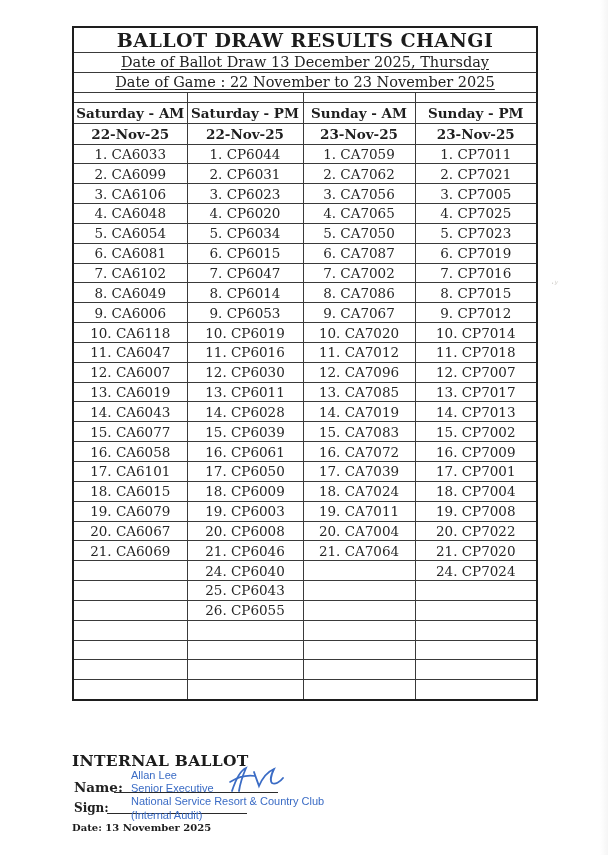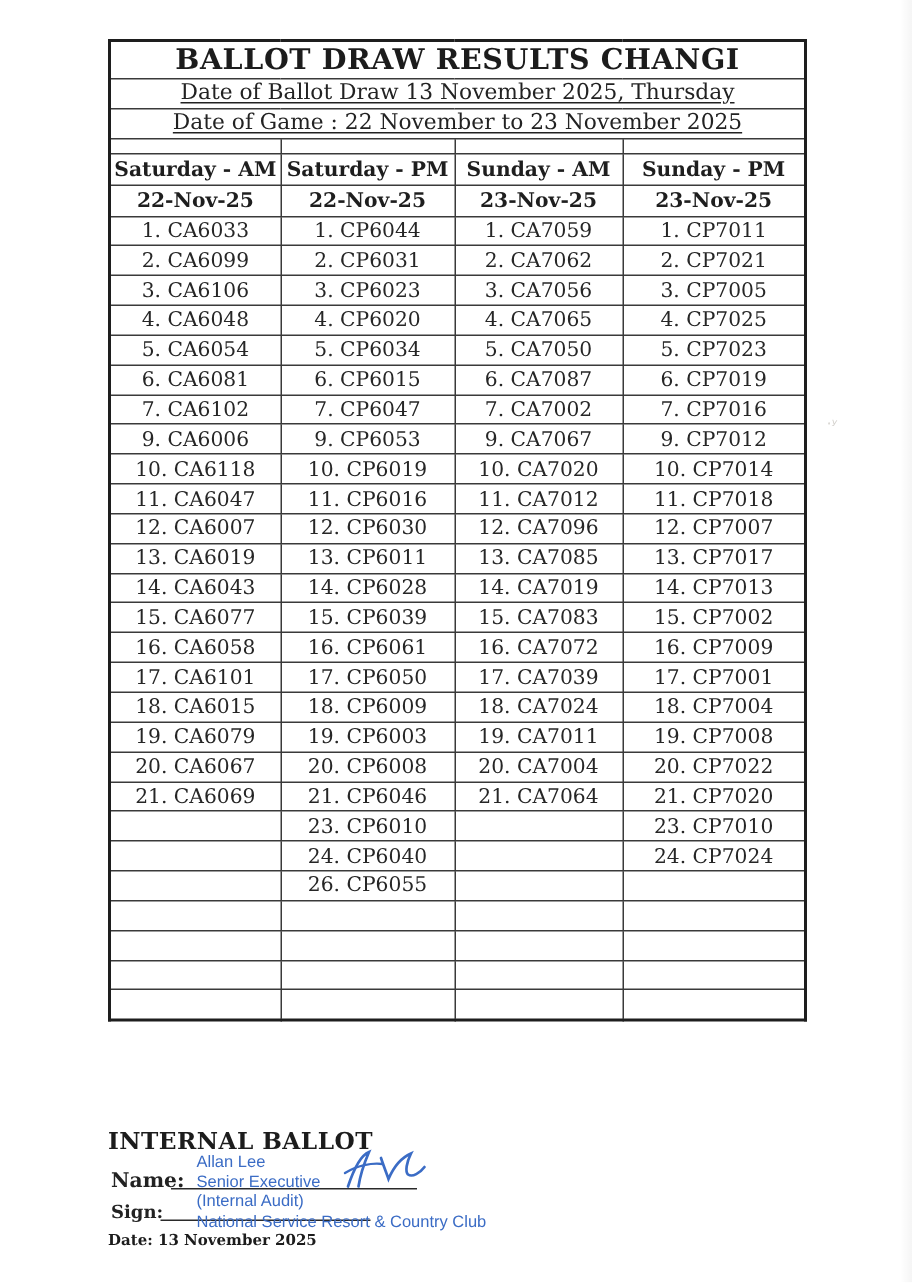--- a/index.html
+++ b/index.html
@@ -73,21 +73,21 @@
         <col class="c1">
         <col class="c2">
         <col class="c3">
         <col class="c4">
       </colgroup>
     <tbody>
       <tr class="title-row">
         <td colspan="4">BALLOT DRAW RESULTS CHANGI</td>
       </tr>
       <tr class="subline-row">
-        <td colspan="4"><span>Date of Ballot Draw 13 November 2025, Thursday</span></td>
+        <td colspan="4"><span>Date of Ballot Draw 13 December 2025, Thursday</span></td>
       </tr>
       <tr class="subline-row">
         <td colspan="4"><span>Date of Game : 22 November to 23 November 2025</span></td>
       </tr>
       <tr class="spacer-row">
         <td></td>
           <td></td>
         <td></td>
           <td></td>
       </tr>
@@ -143,20 +143,26 @@
           <td>6. CA7087</td>
           <td>6. CP7019</td>
         </tr>
         <tr class="body-row">
           <td>7. CA6102</td>
           <td>7. CP6047</td>
           <td>7. CA7002</td>
           <td>7. CP7016</td>
         </tr>
         <tr class="body-row">
+          <td>8. CA6049</td>
+          <td>8. CP6014</td>
+          <td>8. CA7086</td>
+          <td>8. CP7015</td>
+        </tr>
+        <tr class="body-row">
           <td>9. CA6006</td>
           <td>9. CP6053</td>
           <td>9. CA7067</td>
           <td>9. CP7012</td>
         </tr>
         <tr class="body-row">
           <td>10. CA6118</td>
           <td>10. CP6019</td>
           <td>10. CA7020</td>
           <td>10. CP7014</td>
@@ -222,29 +228,29 @@
           <td>20. CP7022</td>
         </tr>
         <tr class="body-row">
           <td>21. CA6069</td>
           <td>21. CP6046</td>
           <td>21. CA7064</td>
           <td>21. CP7020</td>
         </tr>
         <tr class="body-row">
           <td></td>
-          <td>23. CP6010</td>
-          <td></td>
-          <td>23. CP7010</td>
-        </tr>
-        <tr class="body-row">
-          <td></td>
           <td>24. CP6040</td>
           <td></td>
           <td>24. CP7024</td>
+        </tr>
+        <tr class="body-row">
+          <td></td>
+          <td>25. CP6043</td>
+          <td></td>
+          <td></td>
         </tr>
         <tr class="body-row">
           <td></td>
           <td>26. CP6055</td>
           <td></td>
           <td></td>
         </tr>
         <tr class="body-row">
           <td></td>
           <td></td>
@@ -276,22 +282,22 @@
 
   <div class="footer-el" id="name-label">Name:</div>
   <div class="footer-el" id="name-line"></div>
 
   <div class="footer-el" id="sign-label">Sign:</div>
   <div class="footer-el" id="sign-line"></div>
 
   <div class="footer-el" id="stamp" style="color: rgb(59, 108, 197);">
     <div>Allan Lee</div>
     <div>Senior Executive</div>
+    <div>National Service Resort &amp; Country Club</div>
     <div>(Internal Audit)</div>
-    <div>National Service Resort &amp; Country Club</div>
   </div>
 
   <svg class="footer-el" id="signature-svg" width="58" height="32" viewBox="0 0 58 32">
     <g fill="none" stroke-linecap="round">
       <path d="M4 26 C8 14, 13 5, 18 3 C15 10, 12 19, 11 26" stroke-width="1.8" stroke="#3b6cc5"></path>
       <path d="M2 17 C10 12, 20 10, 27 11" stroke-width="1.6" stroke="#3b6cc5"></path>
       <path d="M26 7 C28 13, 30 18, 31 21 C34 14, 39 7, 46 4 C43 10, 42 16, 44 18 C47 20, 52 17, 55 13" stroke-width="1.8" stroke="#3b6cc5"></path>
     </g>
   </svg>
 

